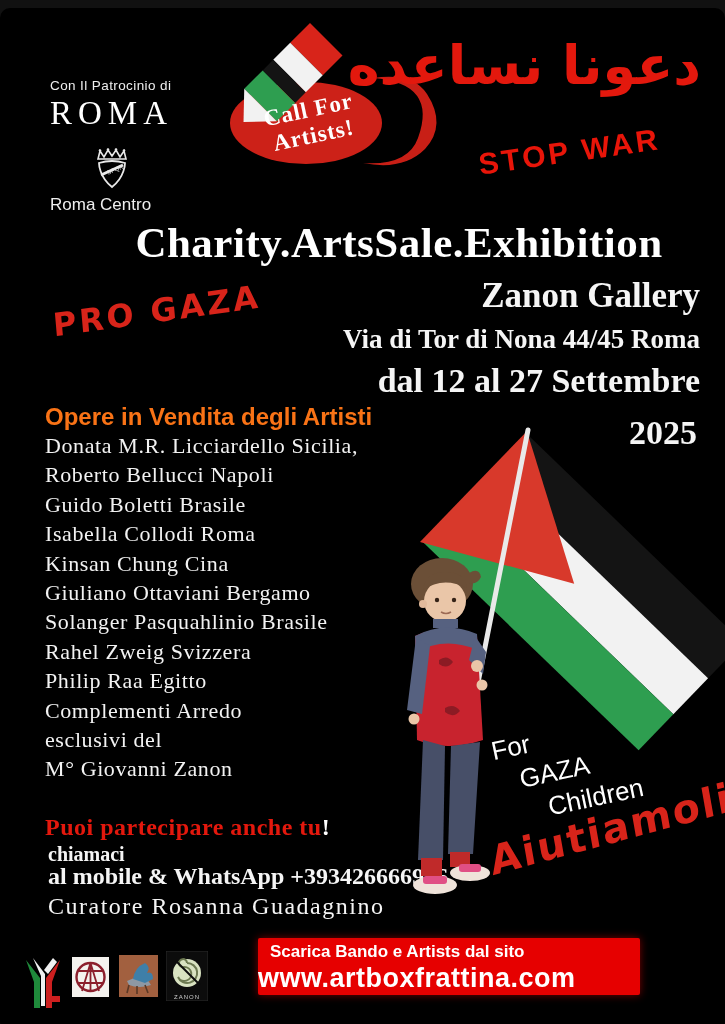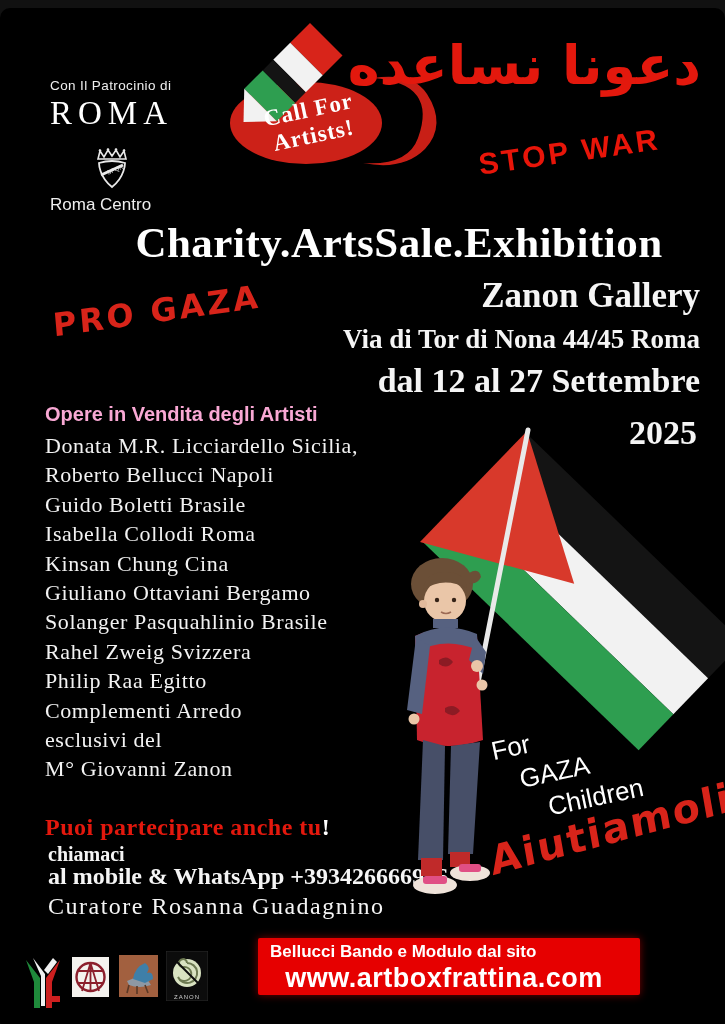--- a/index.html
+++ b/index.html
@@ -33,21 +33,21 @@
   .title{left:88px;top:210px;width:622px;text-align:center;font-size:43px;font-weight:bold;color:#fff;letter-spacing:.5px;}
   .pro-gaza{left:52px;top:284px;font-family:"DejaVu Sans",sans-serif;font-size:32px;font-weight:bold;
     color:#d8241a;letter-spacing:3px;transform:rotate(-8deg) skewX(-3deg);}
   .gallery{right:25px;top:268px;font-size:35px;font-weight:bold;}
   .address{right:25px;top:316px;font-size:27px;font-weight:bold;}
   .dates{right:25px;top:354px;font-size:34px;font-weight:bold;}
   .year{right:28px;top:406px;font-size:34px;font-weight:bold;}
 
   
   .artists-heading{left:45px;top:395px;font-family:"Liberation Sans",sans-serif;
-    font-size:20px;font-weight:bold;color:#f9a8d4;}
+    font-size:24px;font-weight:bold;color:#f97316;}
   .artist-list{left:45px;top:423px;width:370px;font-size:22px;line-height:29.4px;
     color:#f2f2f2;letter-spacing:.6px;}
 
   
   .cta{left:45px;top:806px;font-size:24px;font-weight:bold;color:#e3180d;letter-spacing:.5px;}
   .cta .bang{color:#fff;}
   .call-us{left:48px;top:835px;font-size:20px;font-weight:bold;}
   .phone{left:48px;top:855px;font-size:24px;font-weight:bold;}
   .curator{left:48px;top:885px;font-size:24px;letter-spacing:1.5px;}
 
@@ -57,21 +57,21 @@
     font-size:26px;color:#fff;line-height:33px;}
   .gaza-lines .i1{margin-left:22px;}
   .gaza-lines .i2{margin-left:44px;}
   .aiutiamoli{left:486px;top:798px;font-family:"DejaVu Sans",sans-serif;font-size:40px;font-weight:bold;
     color:#d8241a;letter-spacing:2px;transform:rotate(-15deg) skewX(-5deg);}
 
   
   .footer-bar{left:258px;top:930px;width:382px;height:57px;background:#e60000;border-radius:2px;
     box-shadow:0 0 8px rgba(220,0,0,.55);font-family:"Liberation Sans",sans-serif;color:#fff;}
   .footer-line1{font-size:17px;font-weight:bold;margin:4px 0 0 12px;}
-  .footer-line2{font-size:27px;font-weight:bold;text-align:center;margin:1px 10px 0 0;letter-spacing:.5px;}
+  .footer-line2{font-size:27px;font-weight:bold;text-align:left;margin:1px 10px 0 0;letter-spacing:.5px;}
 
   .logo{position:absolute;}
   .logo-zanon-caption{position:absolute;left:0;right:0;bottom:1px;text-align:center;
     font-family:"Liberation Sans",sans-serif;font-size:6px;color:#cfcfcf;letter-spacing:1px;}
 </style>
 </head>
 <body>
 
 <div class="poster">
 
@@ -184,21 +184,21 @@
   </svg>
 
   <div class="abs gaza-lines">
     <div>For</div>
     <div class="i1">GAZA</div>
     <div class="i2">Children</div>
   </div>
   <div class="abs aiutiamoli">Aiutiamoli</div>
 
   <div class="abs footer-bar">
-    <div class="footer-line1">Bellucci Bando e Modulo dal sito</div>
+    <div class="footer-line1">Scarica Bando e Artists dal sito</div>
     <div class="footer-line2">www.artboxfrattina.com</div>
   </div>
 
   <svg class="logo" style="left:20px;top:950px" width="46" height="54" viewBox="0 0 46 54">
     <path d="M6 2 L20 20 L20 50 L14 50 L14 24 Z" fill="#1f8a3b"></path>
     <path d="M13 0 L25 16 L25 48 L21 48 L21 18 Z" fill="#f0f0f0"></path>
     <path d="M40 2 L26 20 L26 50 L32 50 L32 24 Z" fill="#cc1f1f"></path>
     <path d="M33 0 L24 12 L28 16 L37 4 Z" fill="#f0f0f0"></path>
     <rect x="30" y="38" width="10" height="6" fill="#cc1f1f"></rect>
   </svg>

